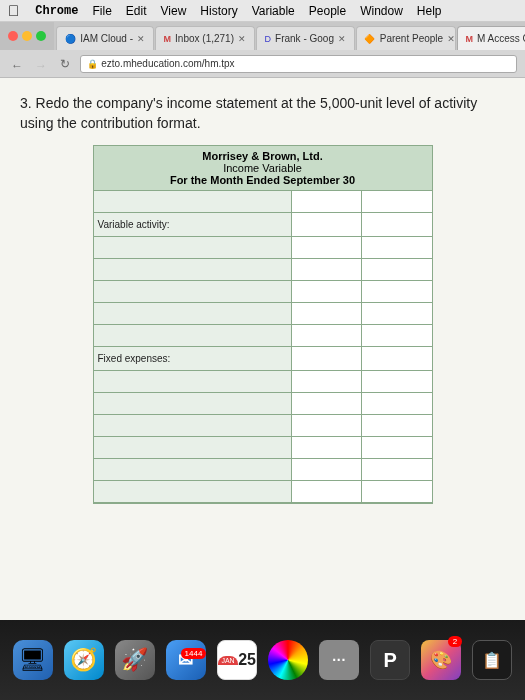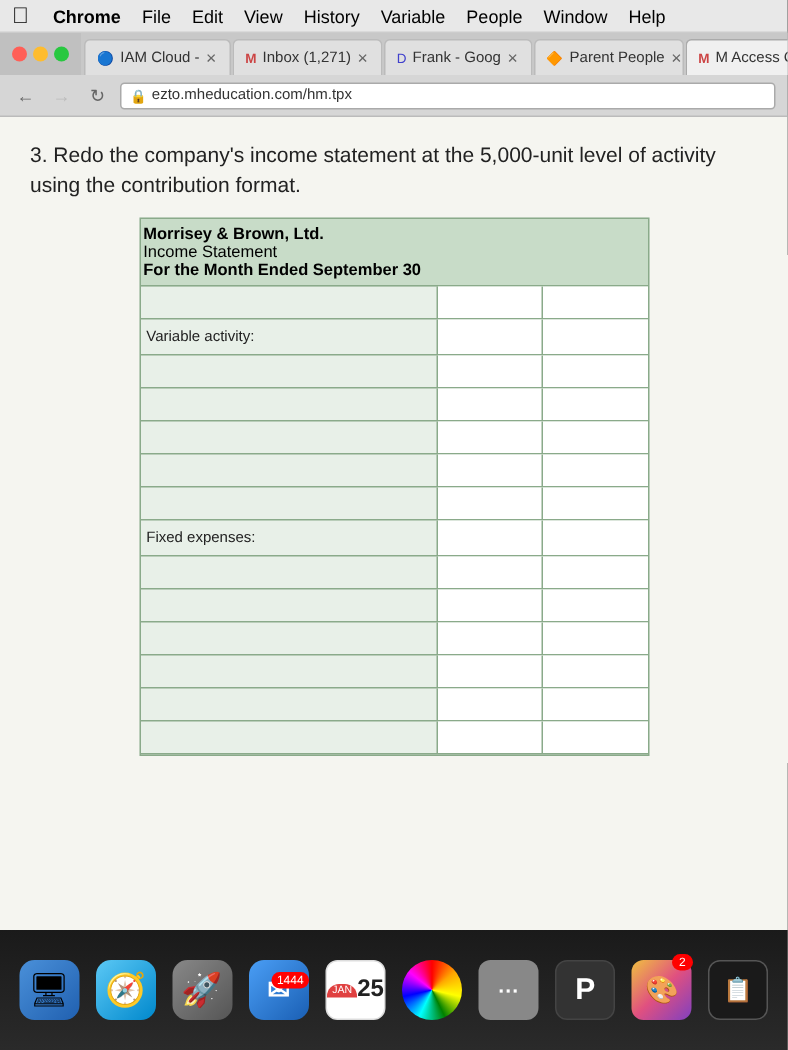--- a/index.html
+++ b/index.html
@@ -26,20 +26,21 @@
       border-bottom: 1px solid #ccc;
     }
 
     .menu-item {
       cursor: pointer;
       white-space: nowrap;
     }
 
     .menu-item.bold {
       font-weight: 700;
+      font-family: Liberation Mono, monospace;
     }
 
     
     .tab-bar {
       display: flex;
       align-items: flex-end;
       padding: 4px 4px 0 4px;
       background: #c8c8c8;
       height: 30px;
       gap: 1px;
@@ -146,20 +147,21 @@
     
     .statement-container {
       background: #e8f0e8;
       border: 1px solid #8aaa8a;
       width: 340px;
       margin: 0 auto;
     }
 
     .statement-header {
       background: #c8dcc8;
+      text-align: center;
       padding: 4px 2px;
       border-bottom: 1px solid #8aaa8a;
     }
 
     .statement-header .company-name {
       font-weight: bold;
       font-size: 11px;
       color: #000;
     }
 
@@ -386,21 +388,21 @@
 
   <div class="page-content">
     <div class="question-text">
       <span>3.</span>
       <span>Redo the company's income statement at the 5,000-unit level of activity using the contribution format.</span>
     </div>
 
     <div class="statement-container">
       <div class="statement-header">
         <div class="company-name">Morrisey &amp; Brown, Ltd.</div>
-        <div class="statement-title">Income Statement</div>
+        <div class="statement-title">Income Variable</div>
         <div class="date-line">For the Month Ended September 30</div>
       </div>
 
       <div class="empty-row">
         <div class="col-label"></div>
         <div class="col-val1"></div>
         <div class="col-val2"></div>
       </div>
 
       <div class="table-row section-label">

